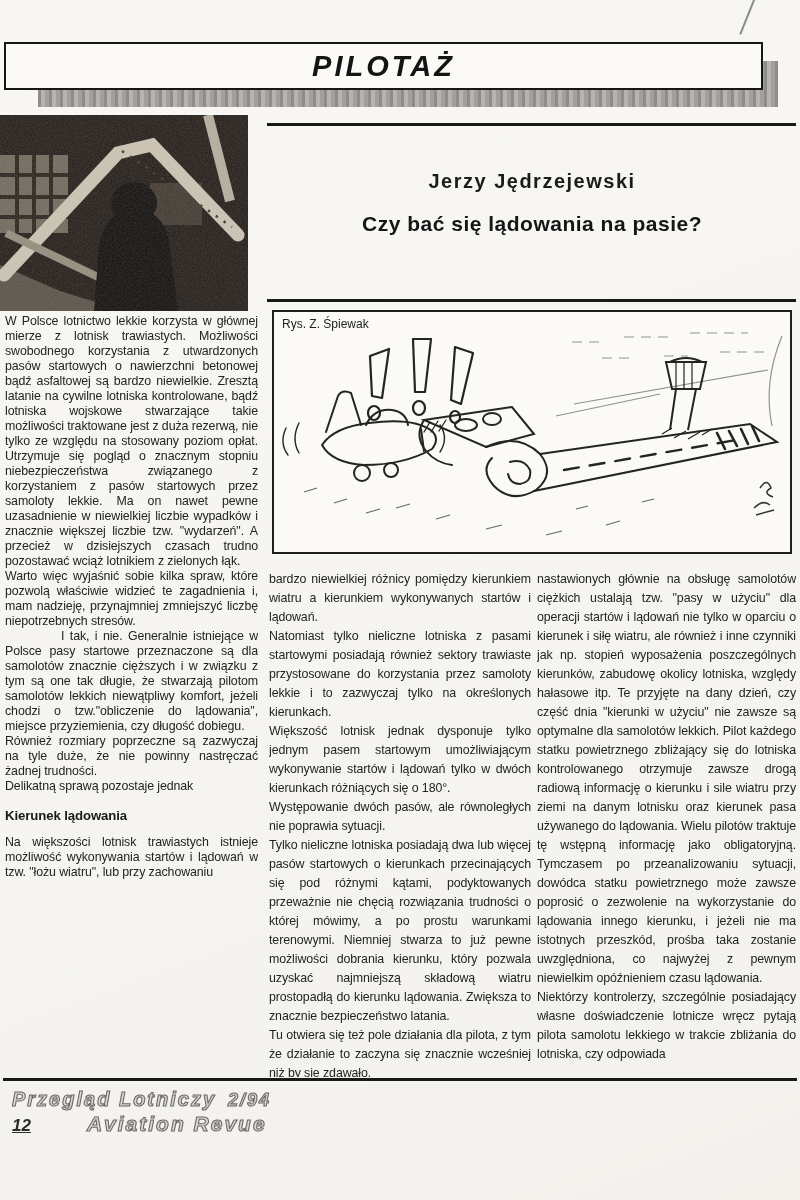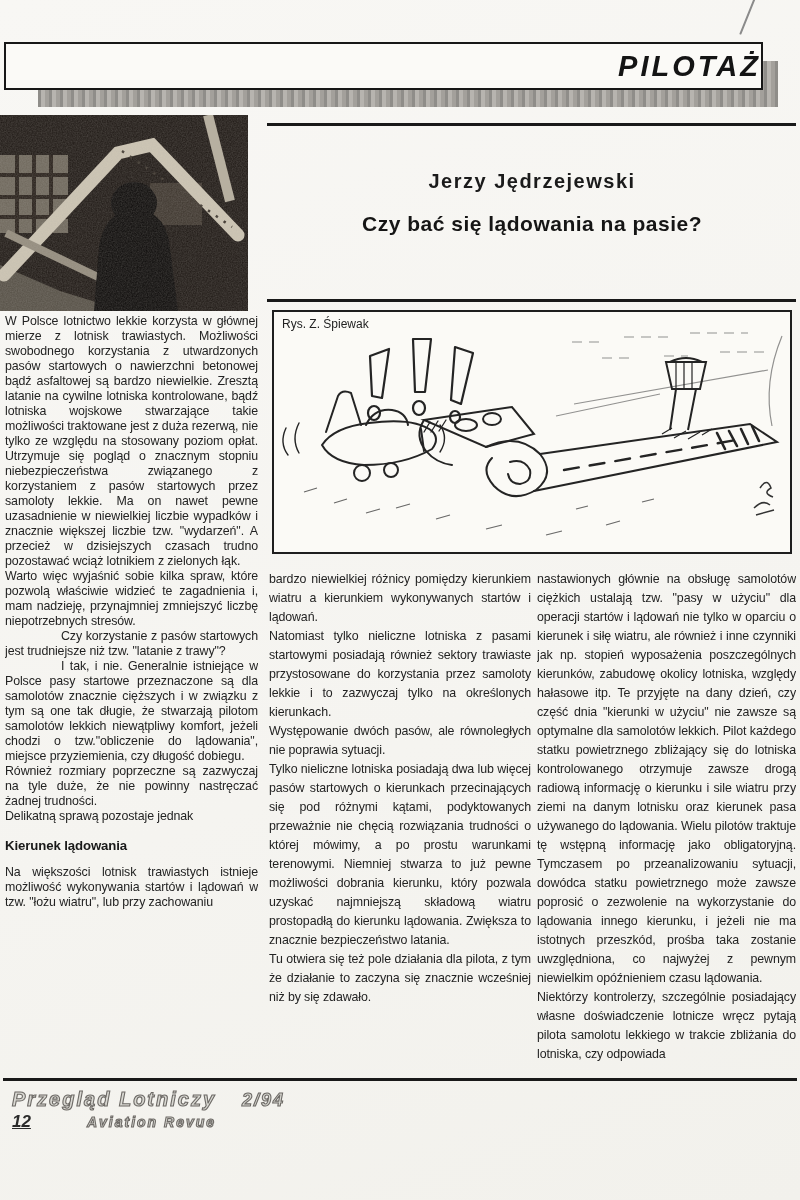--- a/index.html
+++ b/index.html
@@ -10,21 +10,21 @@
     color:#222; overflow:hidden;
   }
   
   .hdr-shadow {
     position:absolute; left:38px; top:61px; width:740px; height:46px;
     background:repeating-linear-gradient(90deg,#8f8d89 0 3px,#b7b4af 3px 7px,#a3a09b 7px 11px);
   }
   .hdr-box {
     position:absolute; left:4px; top:42px; width:755px; height:44px;
     background:#fbfaf7; border:2px solid #171717;
-    display:flex; align-items:center; justify-content:flex-end;
+    display:flex; align-items:center; justify-content:center;
   }
   .hdr-title { font-size:29px; font-weight:bold; font-style:italic; letter-spacing:3px; color:#141414; }
   .pen-mark { position:absolute; left:747px; top:-6px; width:2px; height:42px; background:#8b8b8b; transform:rotate(22deg); border-radius:2px; }
 
   
   .photo { position:absolute; left:0; top:115px; width:248px; height:196px; background:#1d1714; }
 
   
   .rule { position:absolute; background:#191919; }
   .rule-title-top    { left:267px; top:123px; width:529px; height:3px; }
@@ -55,30 +55,30 @@
   }
   .col p { margin:0; }
   .p-indent { text-indent:56px; }
   .col h3 { font-size:13.2px; margin:14px 0 12px; color:#191919; }
   .col-left  { left:5px;   top:314px; width:253px; height:762px; line-height:15px; }
   .col-mid   { left:269px; top:570px; width:262px; height:507px; }
   .col-right { left:537px; top:570px; width:259px; height:507px; }
 
   
   .footer { position:absolute; left:12px; top:1088px; }
-  .f-line1 { display:flex; gap:26px; align-items:baseline; }
+  .f-line1 { display:flex; gap:12px; align-items:baseline; }
   .f-line2 { display:flex; margin-top:1px; align-items:baseline; }
   .f-outline {
     font-style:italic; font-weight:bold; font-size:20px; letter-spacing:2px;
     color:rgba(125,122,116,0.22);
     -webkit-text-stroke:1.1px #6d6a66;
   }
   .f-issue { font-size:18px; }
   .f-page { font-style:italic; font-weight:bold; font-size:17px; color:#2b2b2b;text-decoration:underline; }
-  .f-en { margin-left:56px; font-size:14px; }
+  .f-en { margin-left:56px; font-size:21px; }
 </style>
 </head>
 <body>
 
 <div class="page">
 
   <div class="pen-mark"></div>
 
   <div class="hdr-shadow"></div>
   <div class="hdr-box">
@@ -168,31 +168,31 @@
         <path d="M486,176 q7,-11 11,0 q-9,5 2,9"></path>
         <path d="M480,196 q9,-9 16,-3 M482,203 l18,-5"></path>
       </g>
     </svg>
     <span class="illo-caption">Rys. Z. Śpiewak</span>
   </div>
 
   <div class="col col-left">
     <p>W Polsce lotnictwo lekkie korzysta w głównej mierze z lotnisk trawiastych. Możliwości swobodnego korzystania z utwardzonych pasów startowych o nawierzchni betonowej bądź asfaltowej są bardzo niewielkie. Zresztą latanie na cywilne lotniska kontrolowane, bądź lotniska wojskowe stwarzające takie możliwości traktowane jest z duża rezerwą, nie tylko ze względu na stosowany poziom opłat. Utrzymuje się pogląd o znacznym stopniu niebezpieczeństwa związanego z korzystaniem z pasów startowych przez samoloty lekkie. Ma on nawet pewne uzasadnienie w niewielkiej liczbie wypadków i znacznie większej liczbie tzw. "wydarzeń". A przecież w dzisiejszych czasach trudno pozostawać wciąż lotnikiem z zielonych łąk.</p>
     <p>Warto więc wyjaśnić sobie kilka spraw, które pozwolą właściwie widzieć te zagadnienia i, mam nadzieję, przynajmniej zmniejszyć liczbę niepotrzebnych stresów.</p>
-    <p class="p-indent">Czy korzystanie z pasów startowych jest trudniejsze niż tzw. "latanie z trawy"?</p>
     <p class="p-indent">I tak, i nie. Generalnie istniejące w Polsce pasy startowe przeznaczone są dla samolotów znacznie cięższych i w związku z tym są one tak długie, że stwarzają pilotom samolotów lekkich niewątpliwy komfort, jeżeli chodzi o tzw."obliczenie do lądowania", miejsce przyziemienia, czy długość dobiegu.</p>
     <p>Również rozmiary poprzeczne są zazwyczaj na tyle duże, że nie powinny nastręczać żadnej trudności.</p>
     <p>Delikatną sprawą pozostaje jednak</p>
     <h3>Kierunek lądowania</h3>
     <p>Na większości lotnisk trawiastych istnieje możliwość wykonywania startów i lądowań w tzw. "łożu wiatru", lub przy zachowaniu</p>
   </div>
 
   <div class="col col-mid">
     <p>bardzo niewielkiej różnicy pomiędzy kierunkiem wiatru a kierunkiem wykonywanych startów i lądowań.</p>
     <p>Natomiast tylko nieliczne lotniska z pasami startowymi posiadają również sektory trawiaste przystosowane do korzystania przez samoloty lekkie i to zazwyczaj tylko na określonych kierunkach.</p>
+    <p>Większość lotnisk jednak dysponuje tylko jednym pasem startowym umożliwiającym wykonywanie startów i lądowań tylko w dwóch kierunkach różniących się o 180°.</p>
     <p>Występowanie dwóch pasów, ale równoległych nie poprawia sytuacji.</p>
     <p>Tylko nieliczne lotniska posiadają dwa lub więcej pasów startowych o kierunkach przecinających się pod różnymi kątami, podyktowanych przeważnie nie chęcią rozwiązania trudności o której mówimy, a po prostu warunkami terenowymi. Niemniej stwarza to już pewne możliwości dobrania kierunku, który pozwala uzyskać najmniejszą składową wiatru prostopadłą do kierunku lądowania. Zwiększa to znacznie bezpieczeństwo latania.</p>
     <p>Tu otwiera się też pole działania dla pilota, z tym że działanie to zaczyna się znacznie wcześniej niż by się zdawało.</p>
 
   </div>
 
   <div class="col col-right">
     <p>nastawionych głównie na obsługę samolotów ciężkich ustalają tzw. "pasy w użyciu" dla operacji startów i lądowań nie tylko w oparciu o kierunek i siłę wiatru, ale również i inne czynniki jak np. stopień wyposażenia poszczególnych kierunków, zabudowę okolicy lotniska, względy hałasowe itp. Te przyjęte na dany dzień, czy część dnia "kierunki w użyciu" nie zawsze są optymalne dla samolotów lekkich. Pilot każdego statku powietrznego zbliżający się do lotniska kontrolowanego otrzymuje zawsze drogą radiową informację o kierunku i sile wiatru przy ziemi na danym lotnisku oraz kierunek pasa używanego do lądowania. Wielu pilotów traktuje tę wstępną informację jako obligatoryjną. Tymczasem po przeanalizowaniu sytuacji, dowódca statku powietrznego może zawsze poprosić o zezwolenie na wykorzystanie do lądowania innego kierunku, i jeżeli nie ma istotnych przeszkód, prośba taka zostanie uwzględniona, co najwyżej z pewnym niewielkim opóźnieniem czasu lądowania.</p>
     <p>Niektórzy kontrolerzy, szczególnie posiadający własne doświadczenie lotnicze wręcz pytają pilota samolotu lekkiego w trakcie zbliżania do lotniska, czy odpowiada</p>
   </div>

